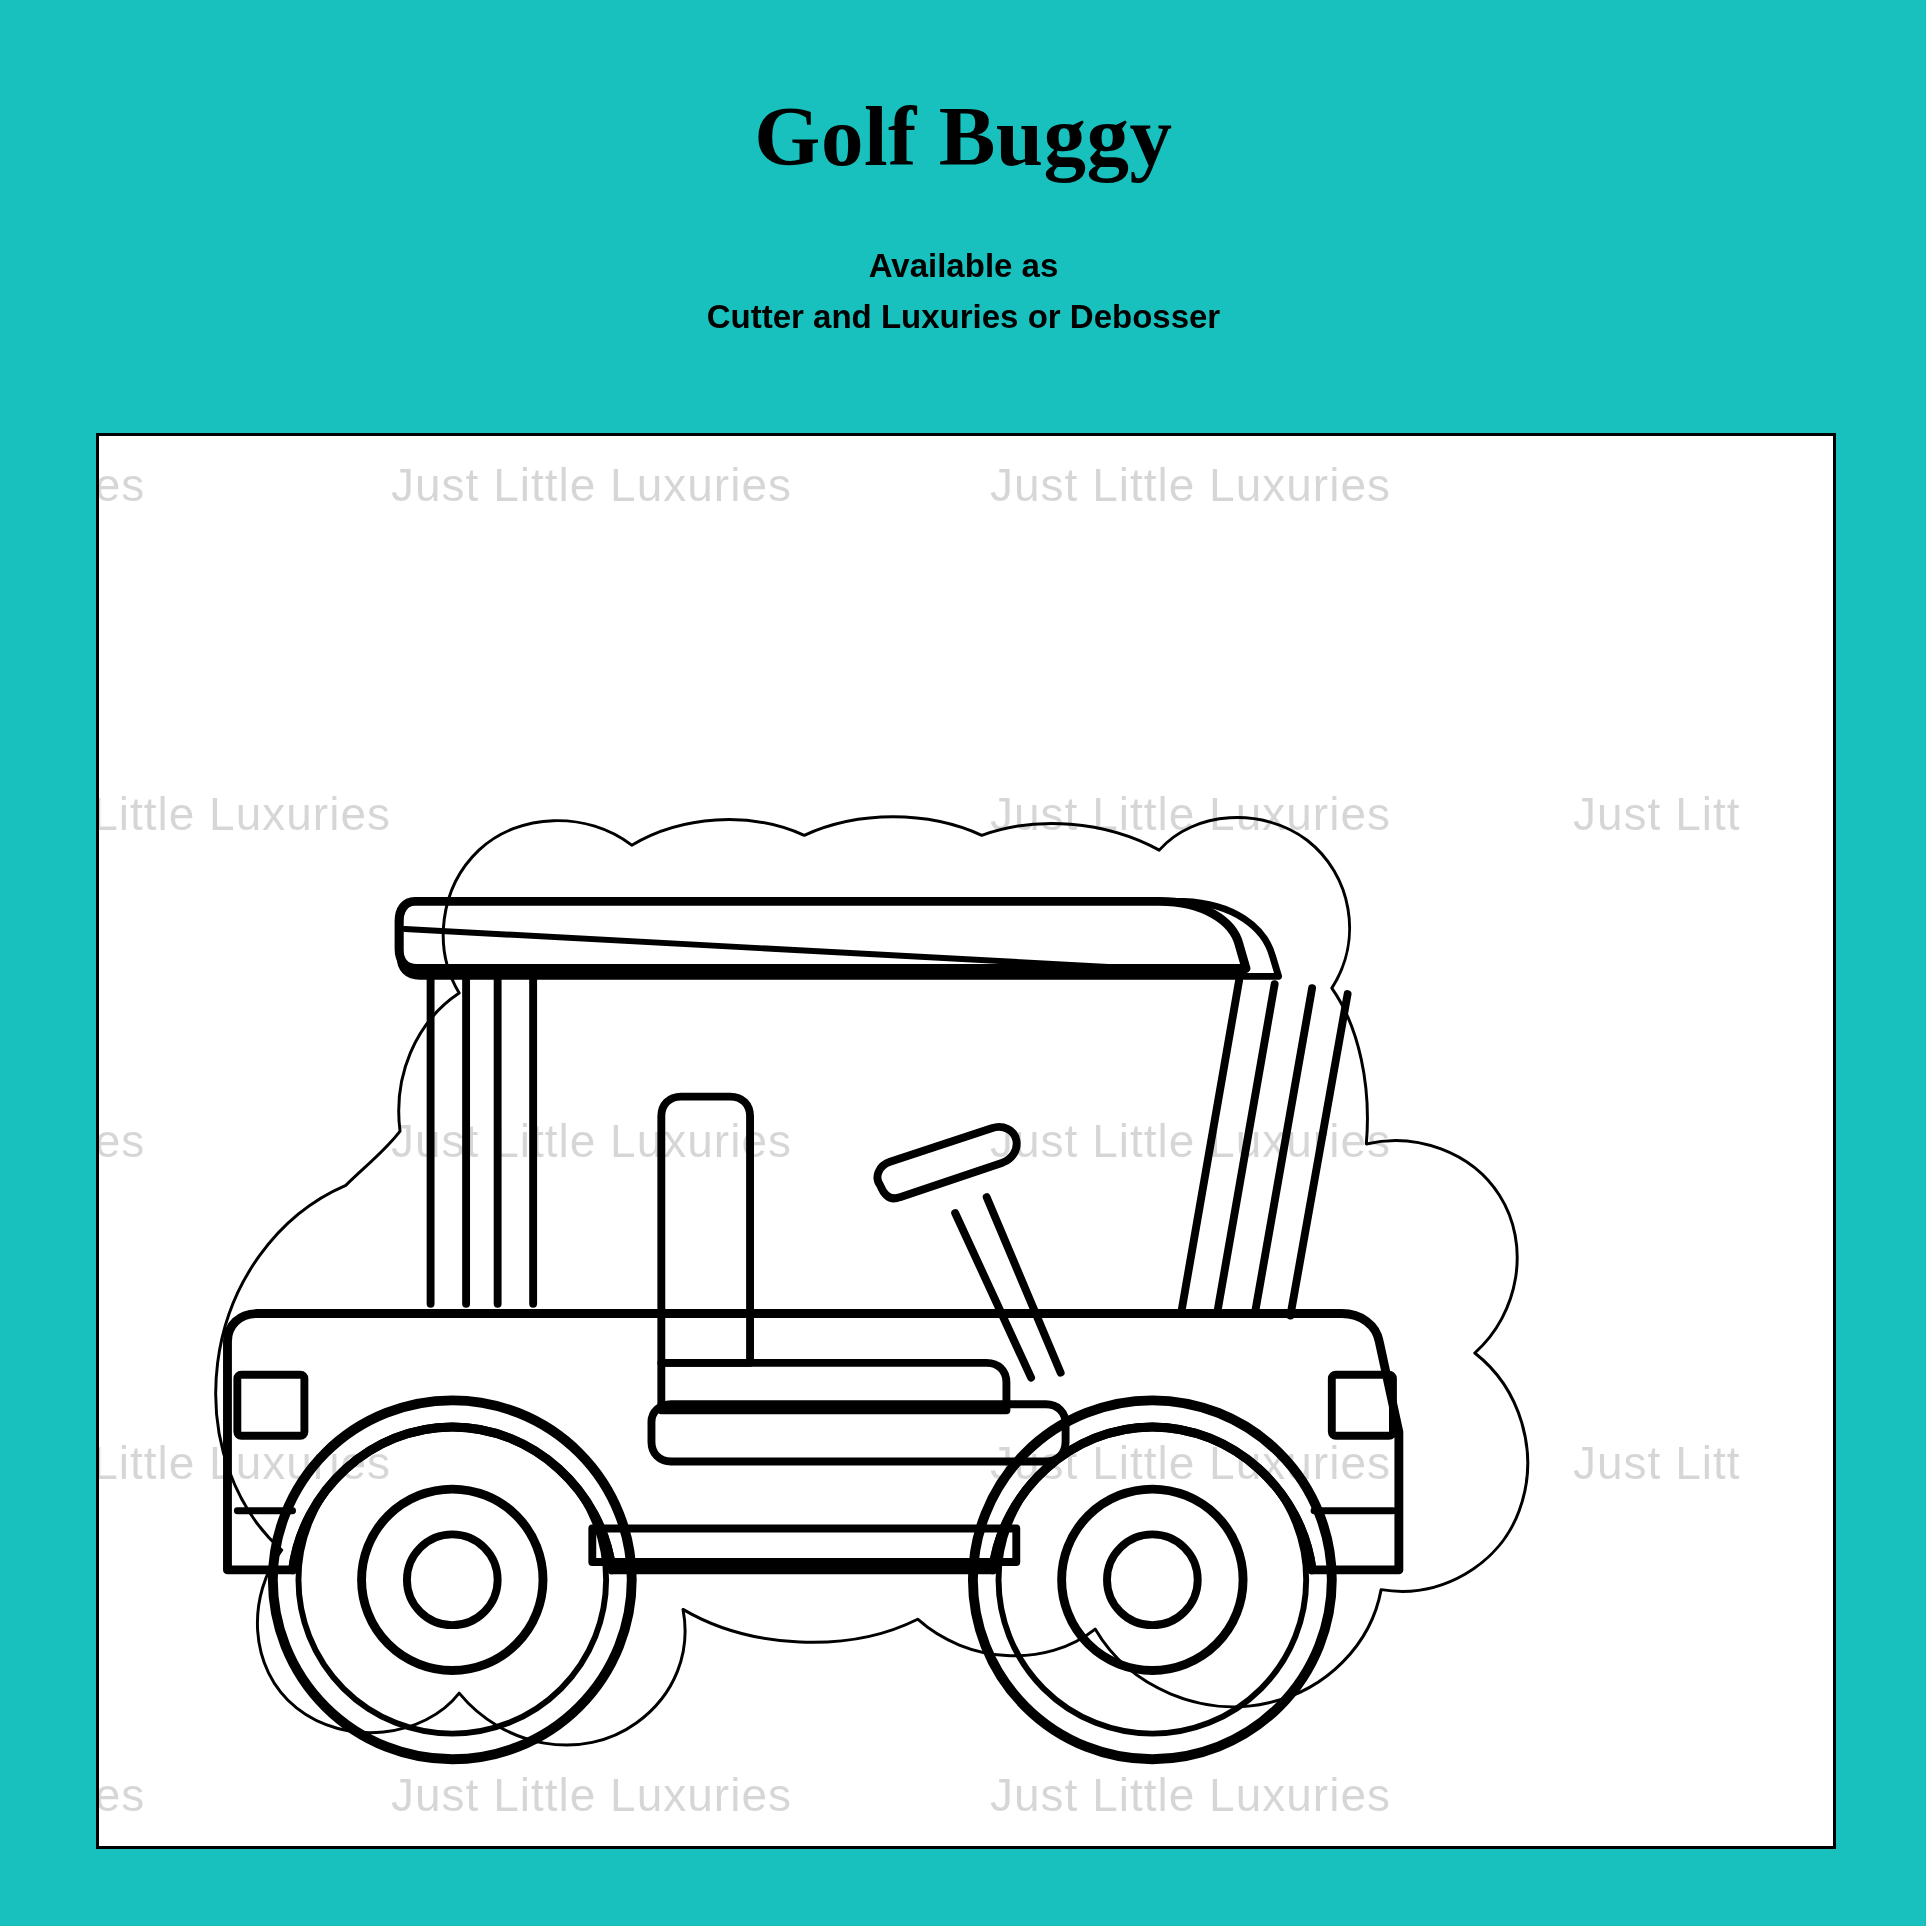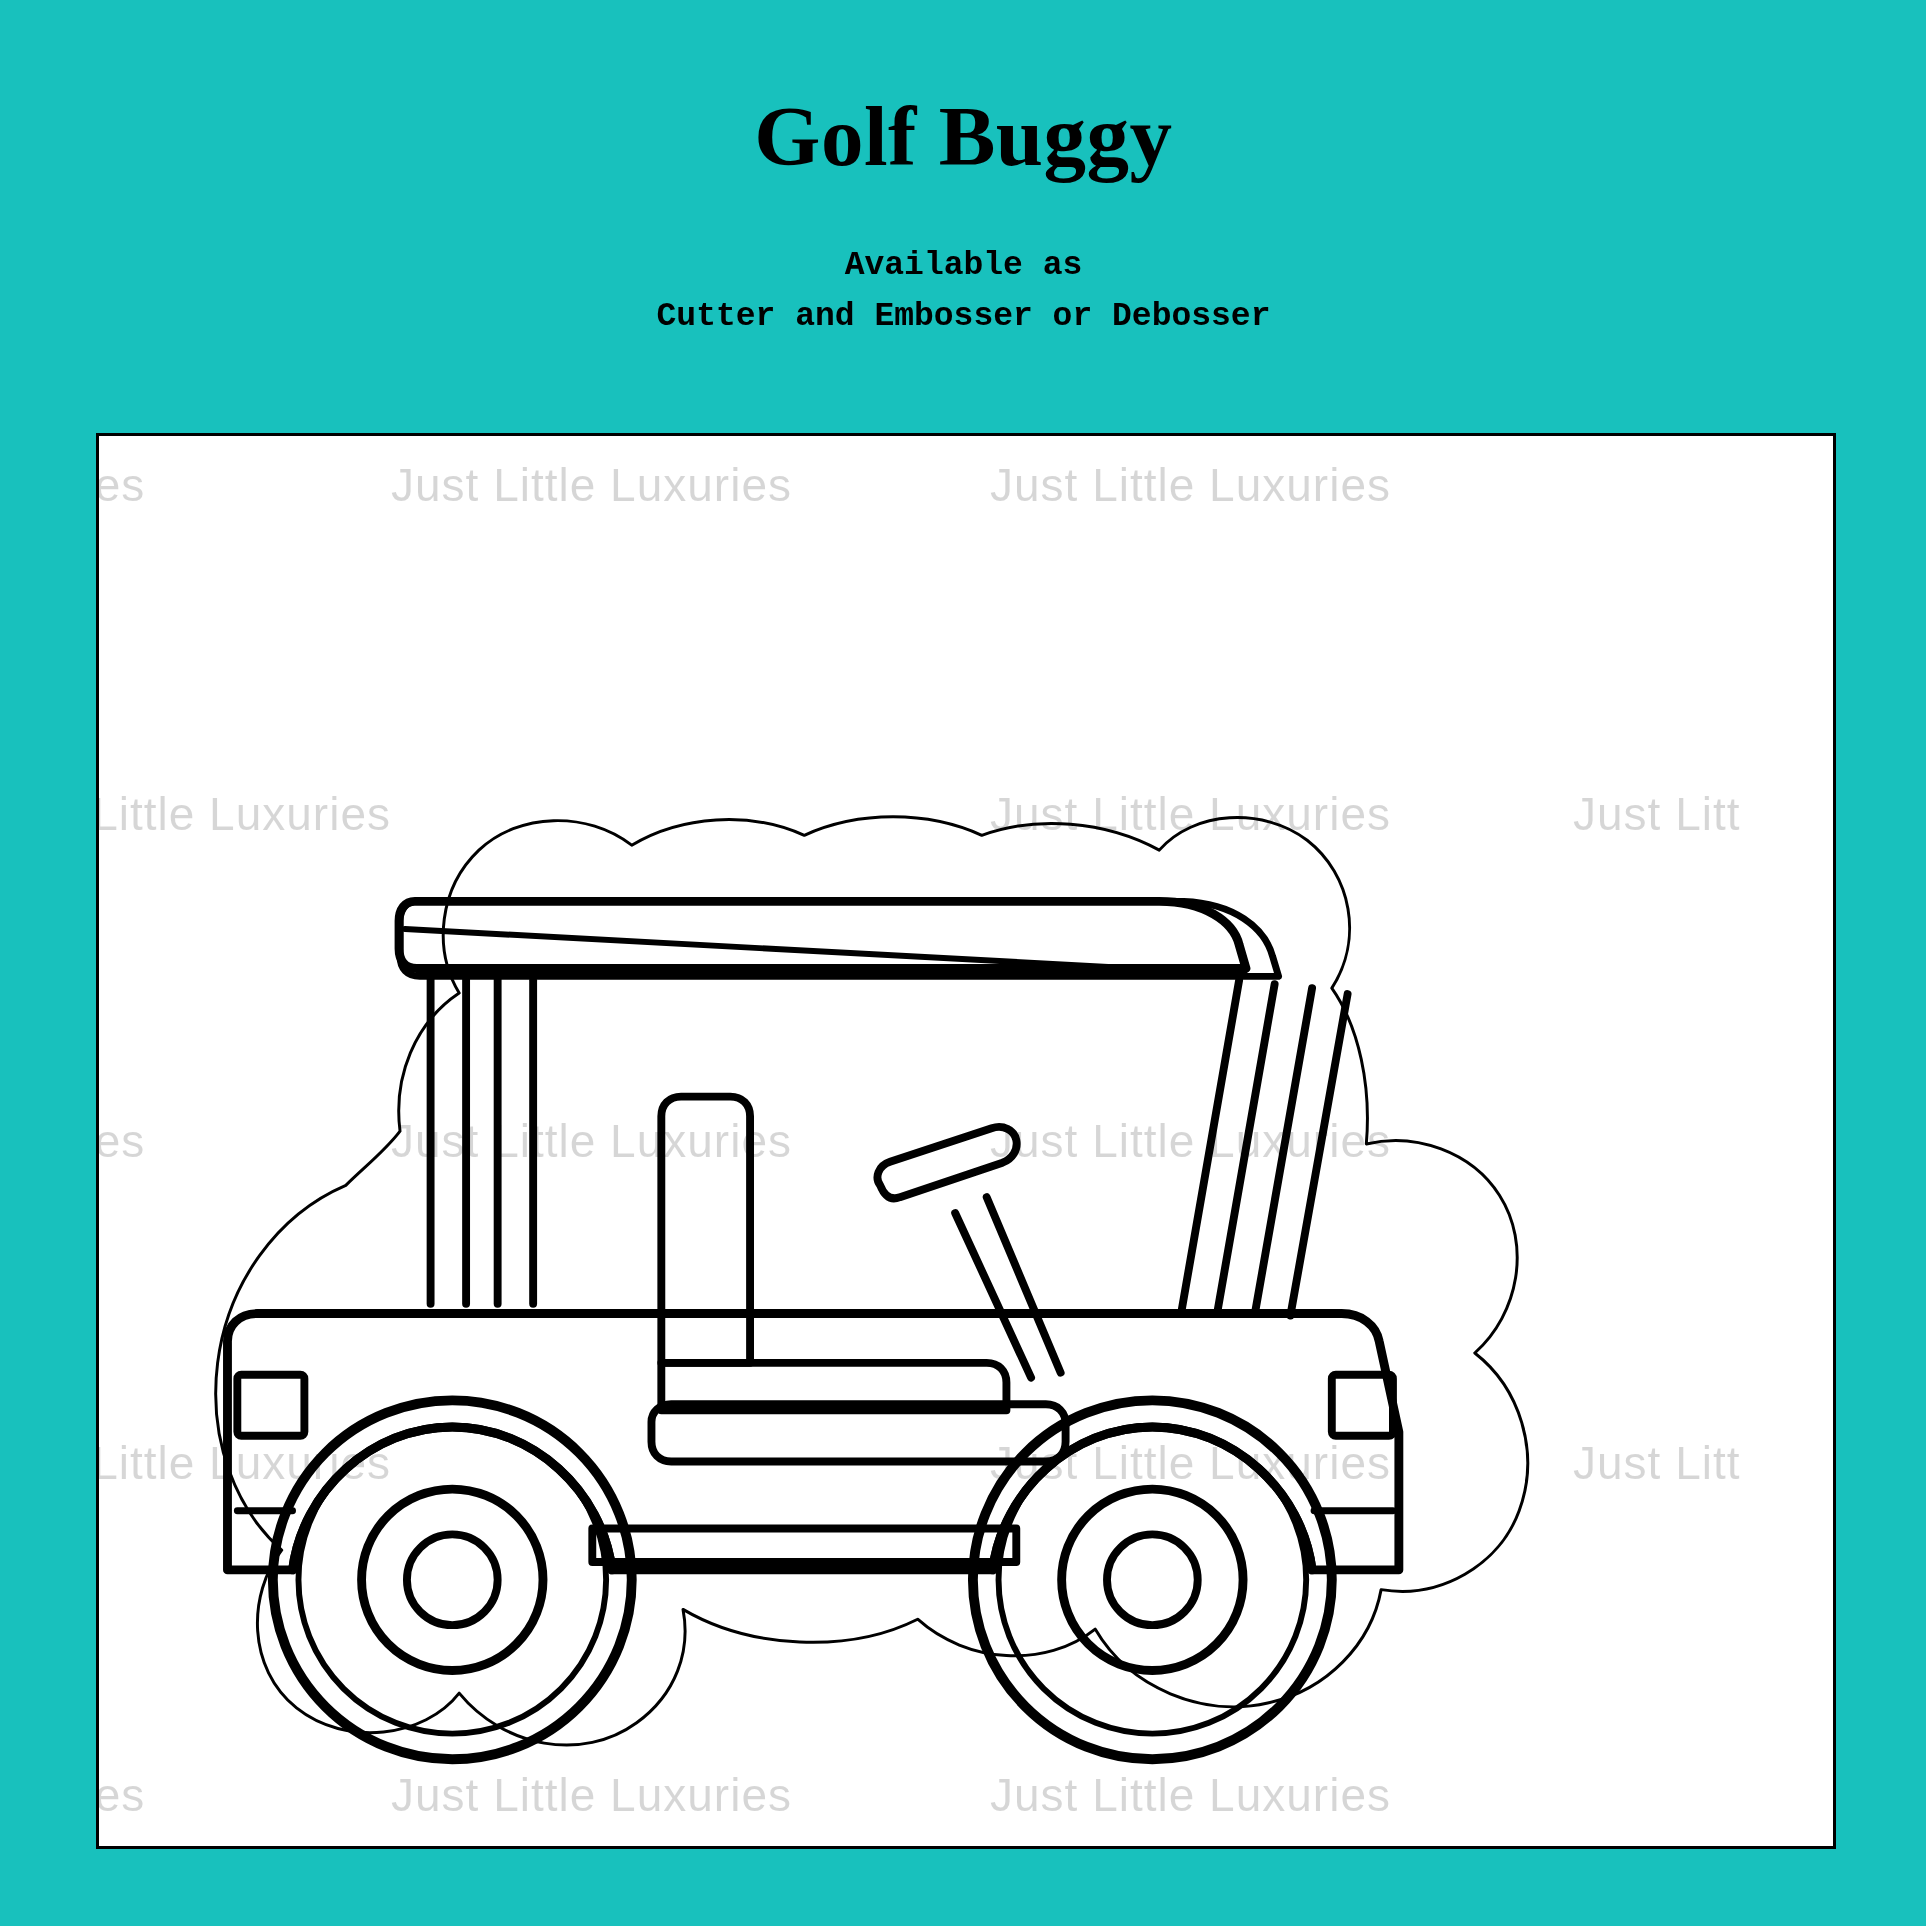--- a/index.html
+++ b/index.html
@@ -35,21 +35,21 @@
     letter-spacing: 0.5px;
     font-family: "Liberation Serif", serif;
   }
   .subtitle {
     margin: 0;
     padding-top: 55px;
     font-size: 33px;
     font-weight: bold;
     line-height: 1.55;
     color: #000;
-    font-family: Liberation Mono, monospace;
+    font-family: Liberation Sans, sans-serif;
   }
   .canvas {
     position: absolute;
     left: 96px;
     top: 433px;
     width: 1740px;
     height: 1416px;
     background: #ffffff;
     border: 3px solid #000000;
     box-sizing: border-box;
@@ -90,21 +90,21 @@
 </style>
 </head>
 <body>
 
 <div class="page">
 
   <div class="header">
     <h1 class="title">Golf Buggy</h1>
     <div class="subtitle">
       <div>Available as</div>
-      <div>Cutter and Embosser or Debosser</div>
+      <div>Cutter and Luxuries or Debosser</div>
     </div>
   </div>
 
   <div class="canvas">
 
     <svg class="art" viewBox="0 0 1758 1430" preserveAspectRatio="xMidYMid meet">
       <g fill="none" stroke="#000000" stroke-linejoin="round" stroke-linecap="round">
 
         <path stroke-width="3" d="M 250 760
                  C 180 790, 130 860, 120 940

